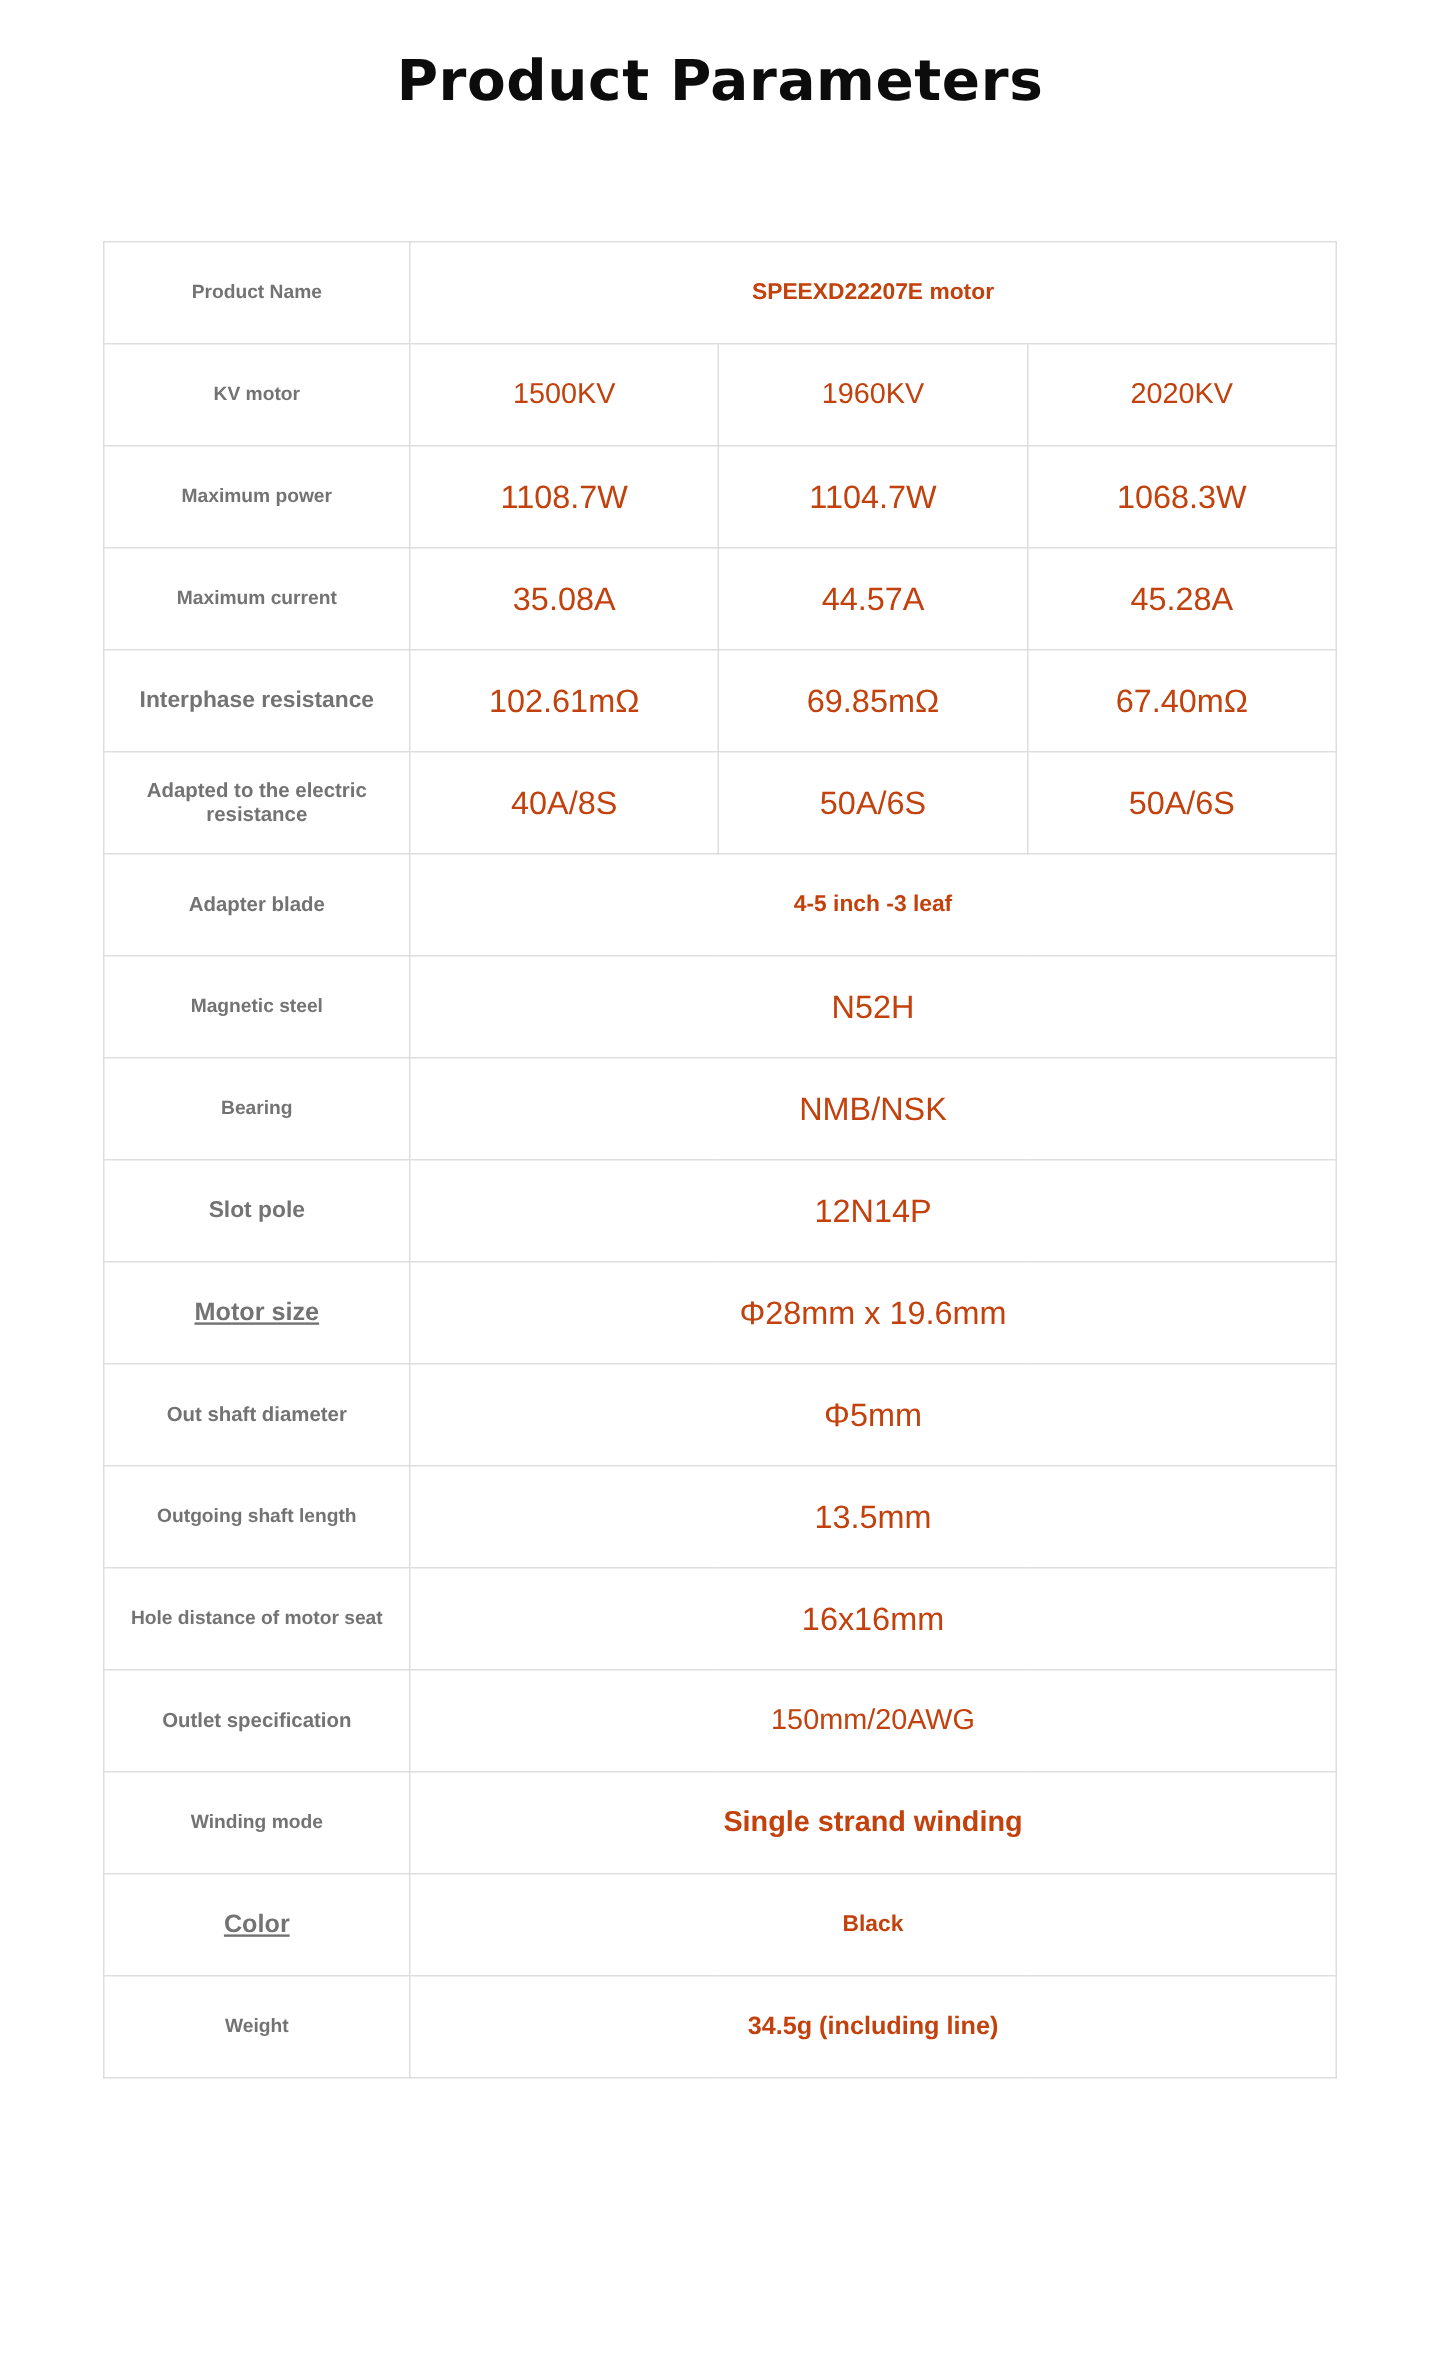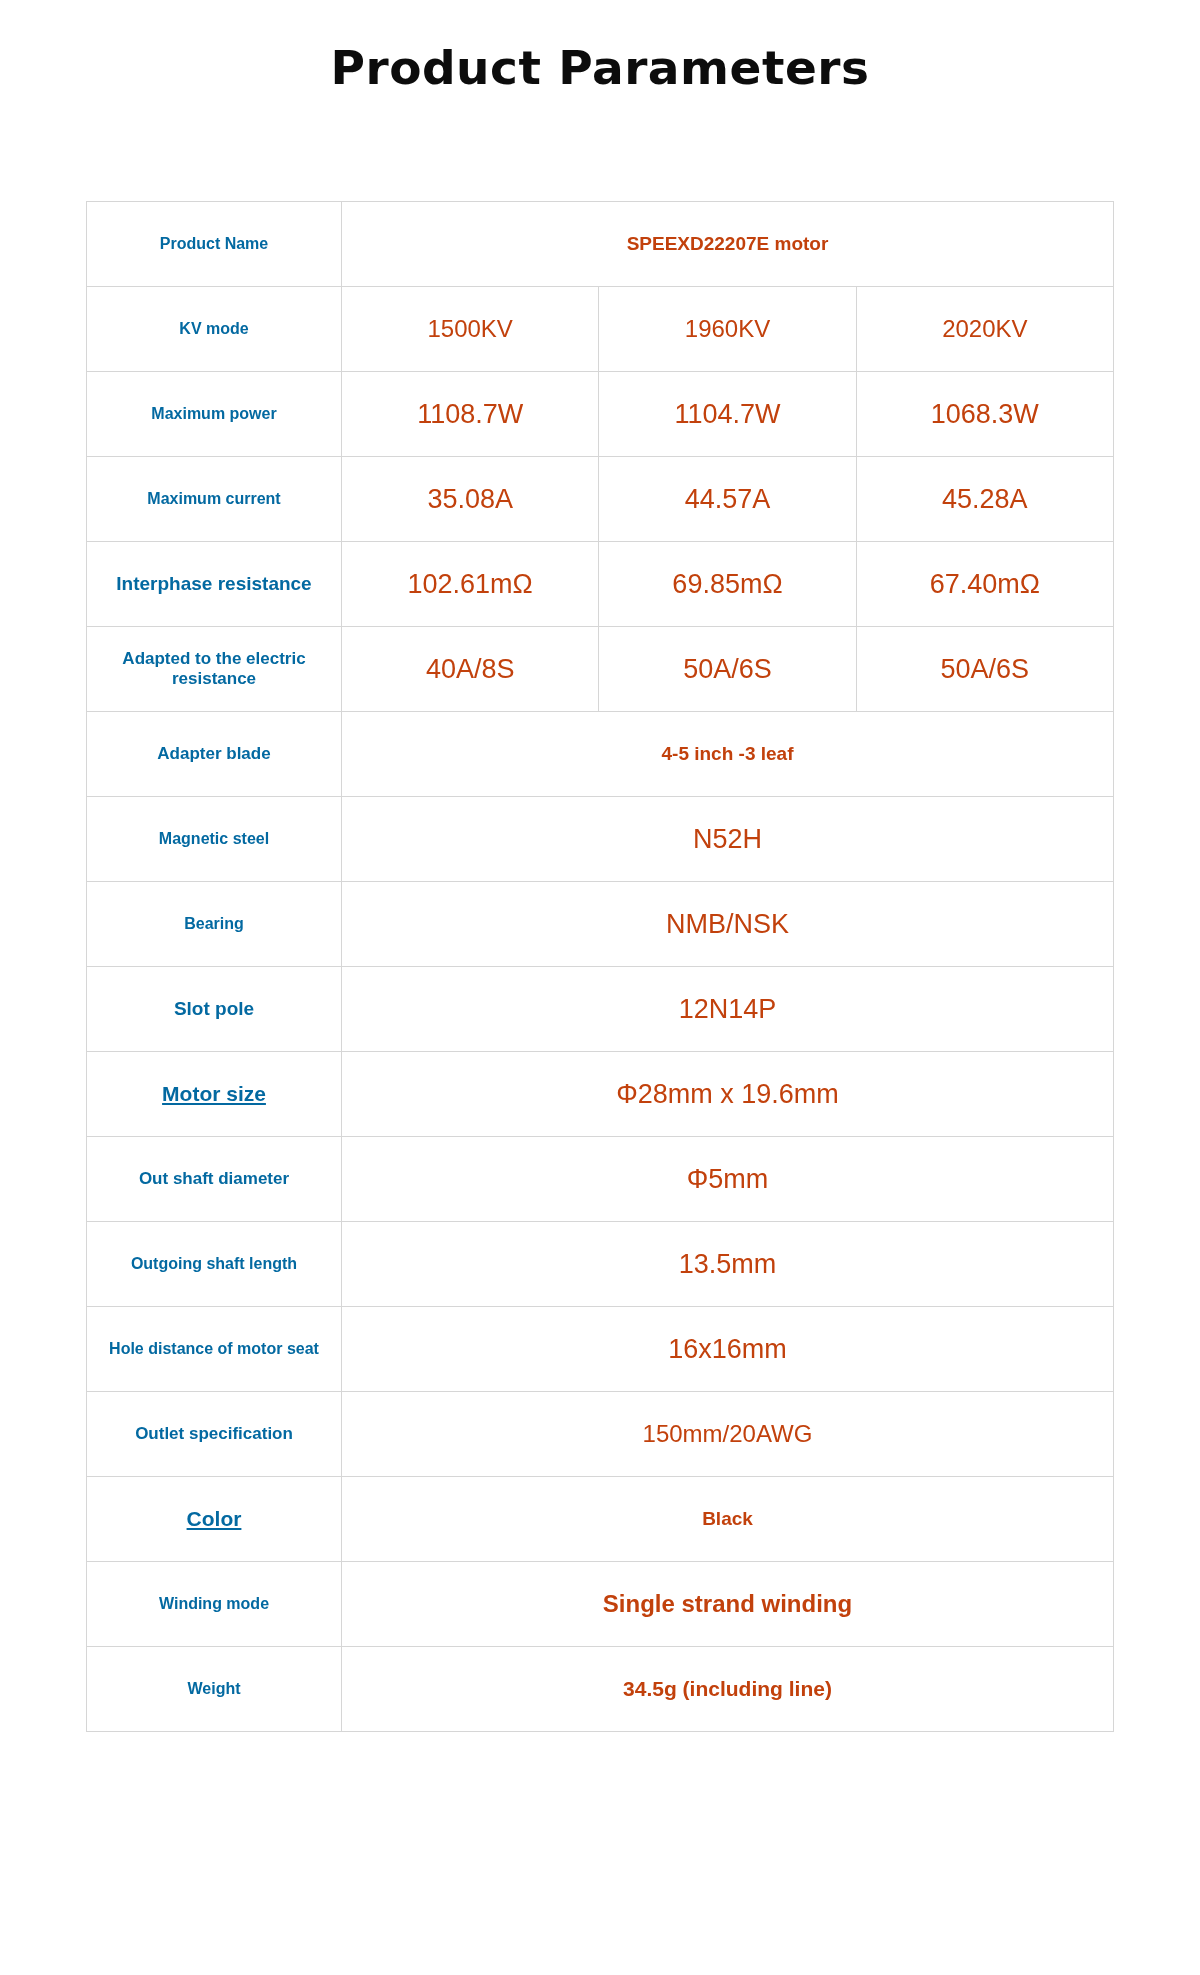--- a/index.html
+++ b/index.html
@@ -47,21 +47,21 @@
     border: 1px solid #d6d6d6;
     padding: 2px 6px;
     vertical-align: middle;
     text-align: center;
     background: #ffffff;
   }
   td.label {
     width: 242px;
     background: #f4f4f4;
     font-weight: bold;
-    color: #0369a1;
+    color: #737373;
     line-height: 1.15;
   }
   td.value {
     color: #c2410c;
   }
   .lbl-s  { font-size: 16px; }
   .lbl-m  { font-size: 17px; }
   .lbl-l  { font-size: 19px; }
   .lbl-xl { font-size: 21px; text-decoration: underline; }
 
@@ -80,21 +80,21 @@
   <h1 class="title">Product Parameters</h1>
 
   <div class="table-wrap">
     <table class="spec">
       <tbody>
           <tr>
             <td class="label lbl-s">Product Name</td>
             <td class="value val-s" colspan="3">SPEEXD22207E motor</td>
           </tr>
           <tr>
-            <td class="label lbl-s">KV mode</td>
+            <td class="label lbl-s">KV motor</td>
             <td class="value val-xl">1500KV</td>
             <td class="value val-xl">1960KV</td>
             <td class="value val-xl">2020KV</td>
           </tr>
           <tr>
             <td class="label lbl-s">Maximum power</td>
             <td class="value val-l">1108.7W</td>
             <td class="value val-l">1104.7W</td>
             <td class="value val-l">1068.3W</td>
           </tr>
@@ -146,26 +146,26 @@
           </tr>
           <tr>
             <td class="label lbl-s">Hole distance of motor seat</td>
             <td class="value val-l" colspan="3">16x16mm</td>
           </tr>
           <tr>
             <td class="label lbl-m">Outlet specification</td>
             <td class="value val-xl" colspan="3">150mm/20AWG</td>
           </tr>
           <tr>
+            <td class="label lbl-s">Winding mode</td>
+            <td class="value val-m val-bold" colspan="3">Single strand winding</td>
+          </tr>
+          <tr>
             <td class="label lbl-xl">Color</td>
             <td class="value val-s" colspan="3">Black</td>
-          </tr>
-          <tr>
-            <td class="label lbl-s">Winding mode</td>
-            <td class="value val-m val-bold" colspan="3">Single strand winding</td>
           </tr>
           <tr>
             <td class="label lbl-s">Weight</td>
             <td class="value val-xs" colspan="3">34.5g (including line)</td>
           </tr>
         </tbody>
     </table>
   </div>
 </div>
 

